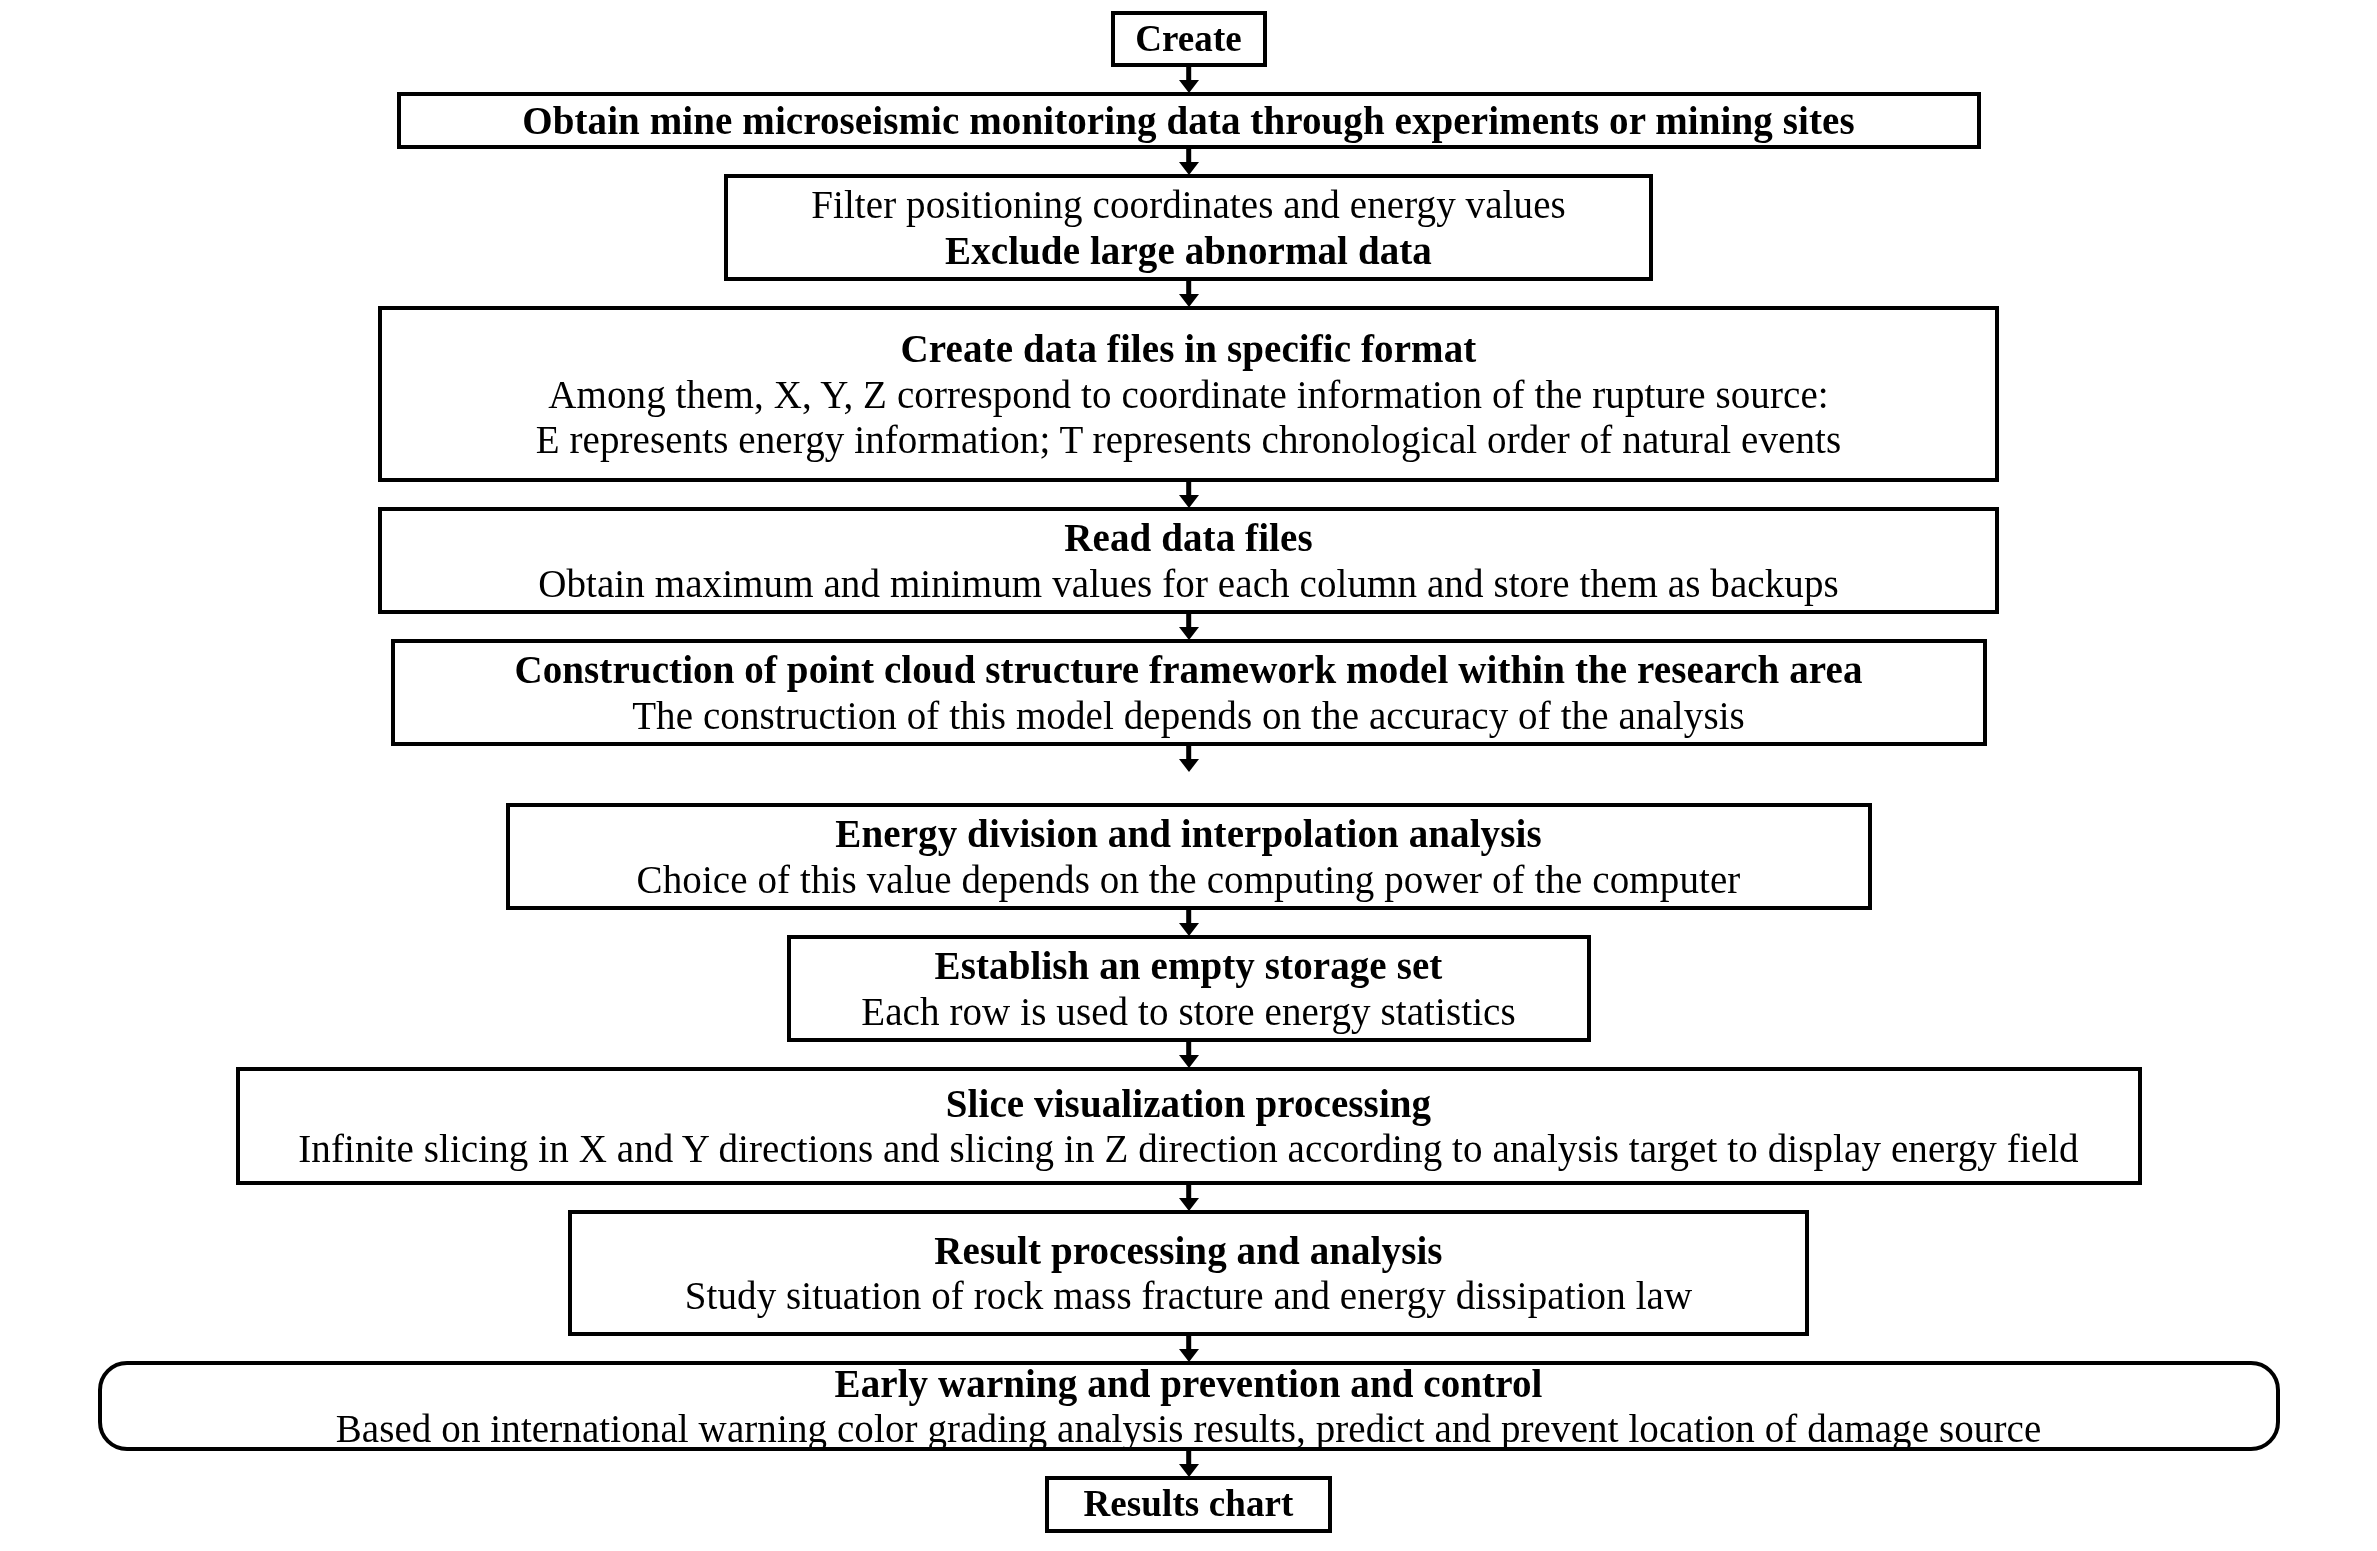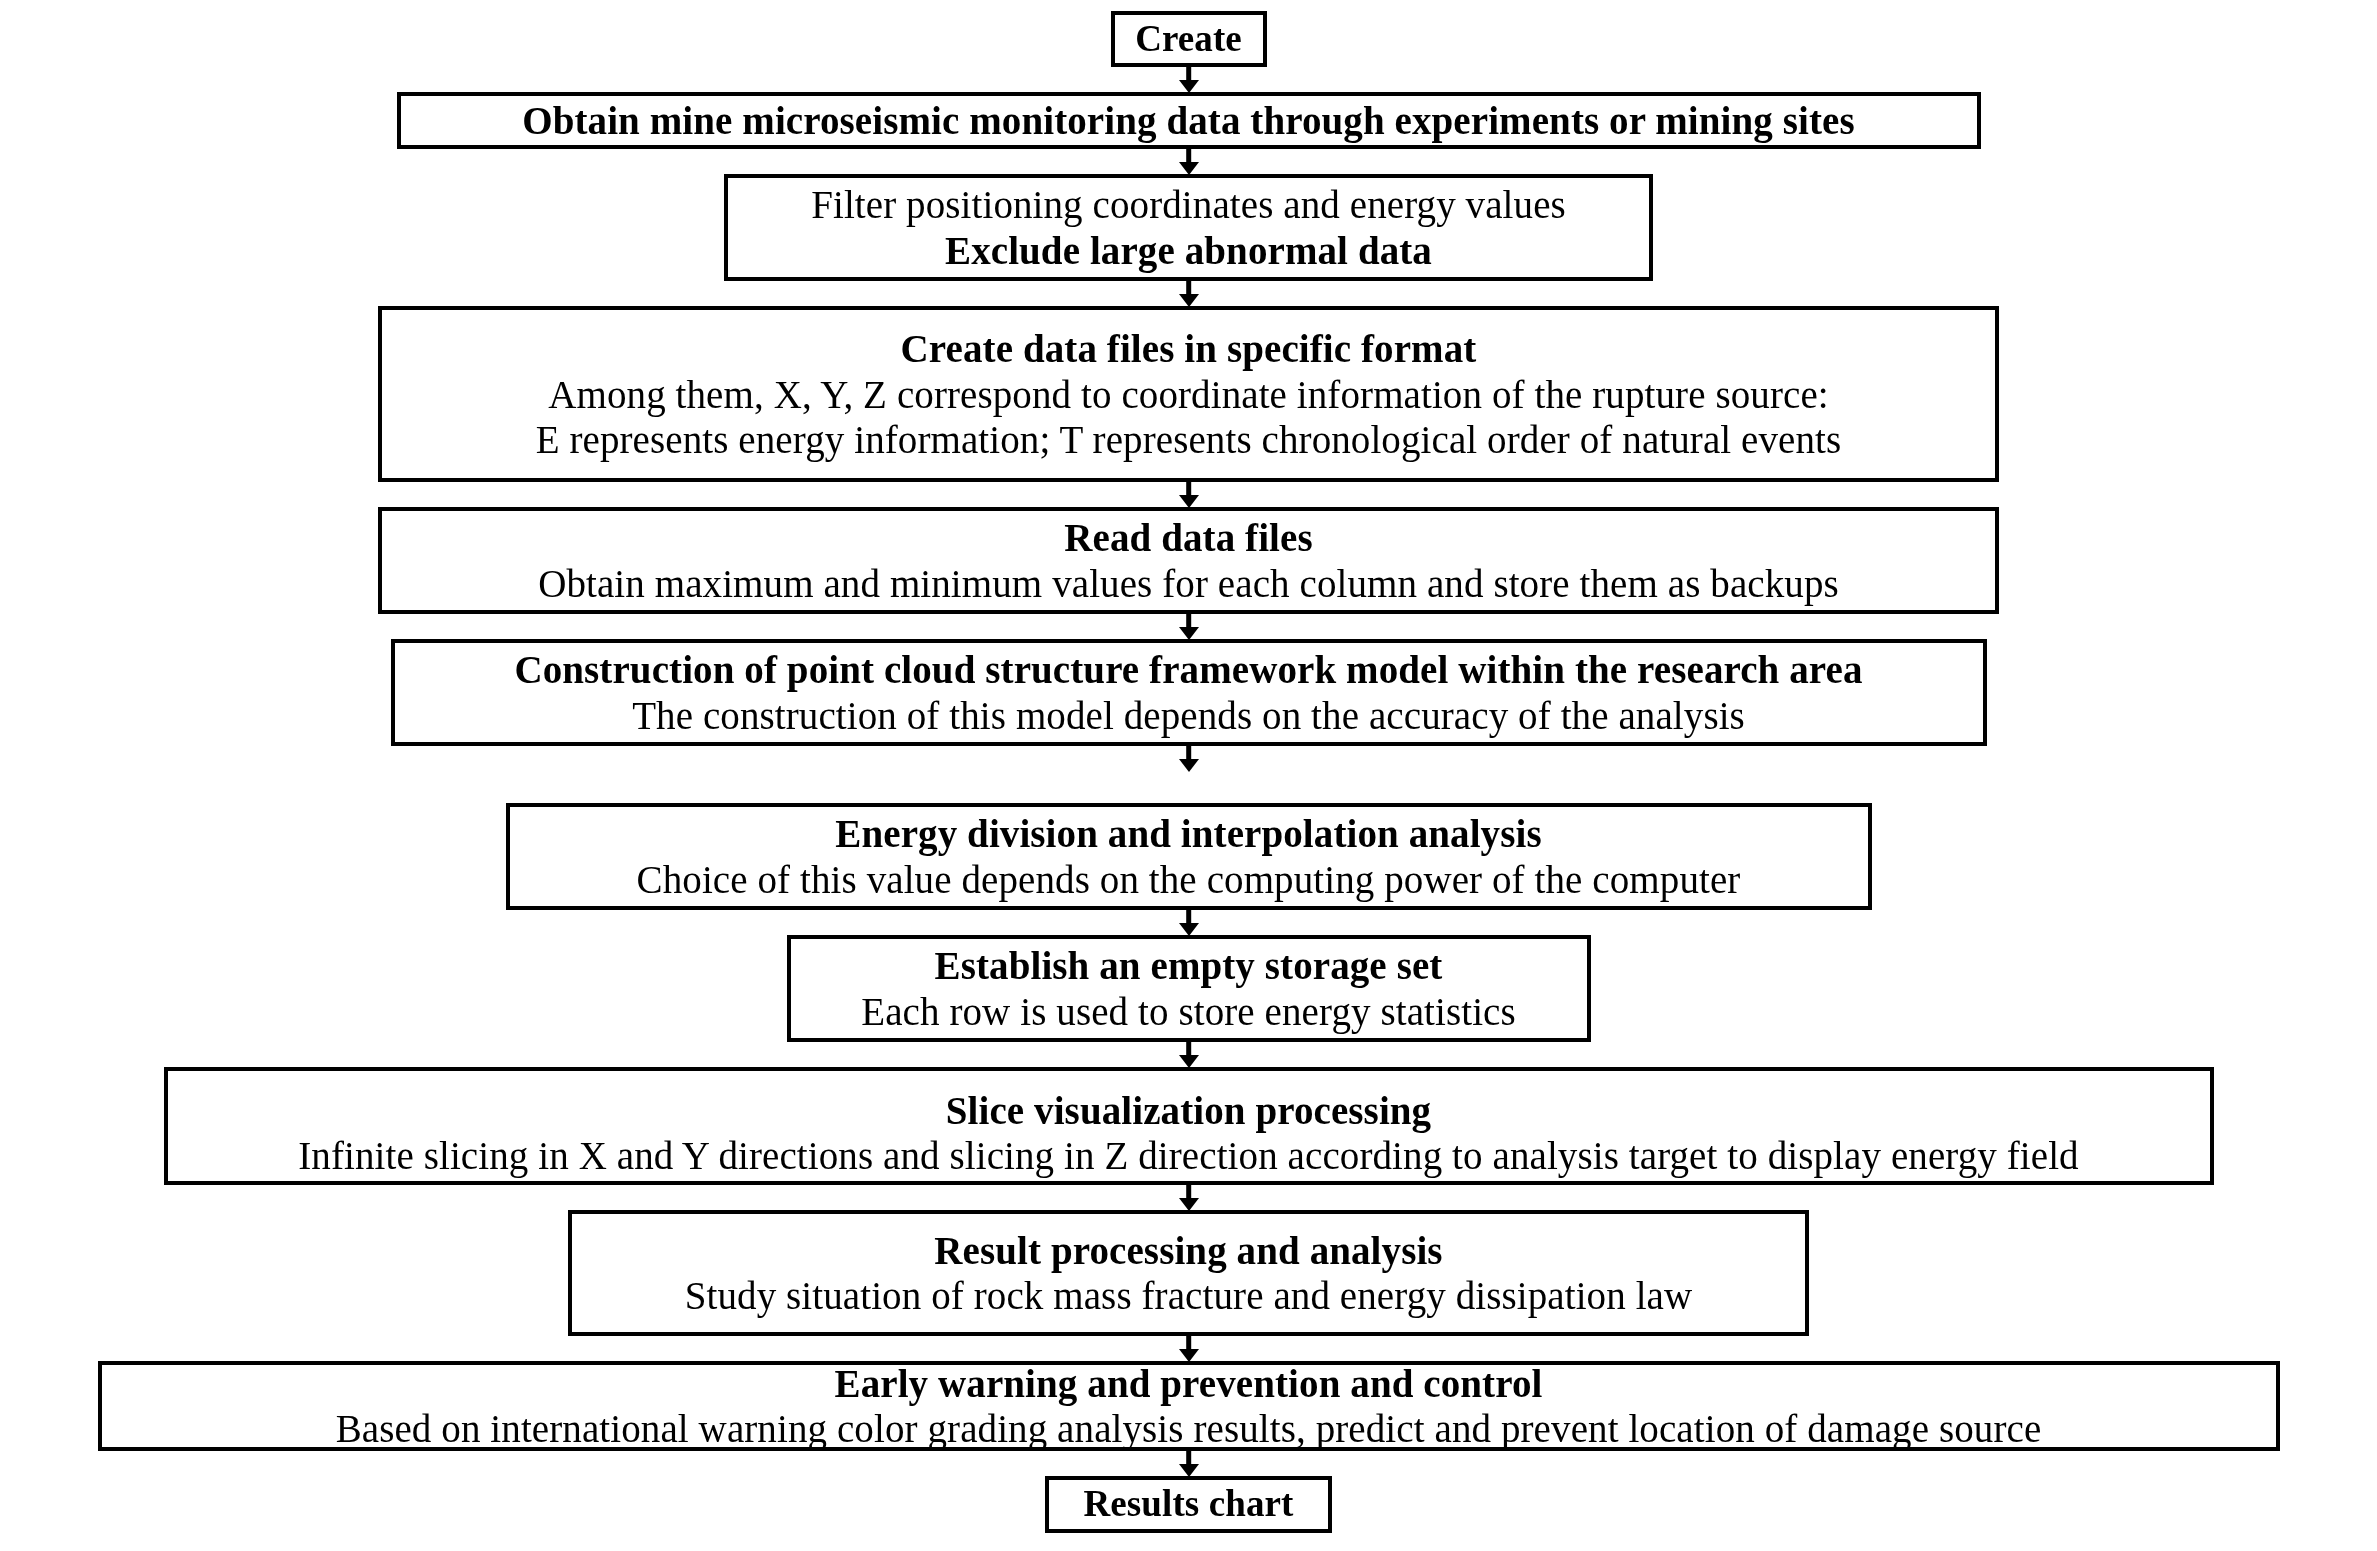--- a/index.html
+++ b/index.html
@@ -89,23 +89,23 @@
 
   
   .n-start    { width: 156px;  height: 56px;  }
   .n-obtain   { width: 1584px; height: 57px;  }
   .n-exclude  { width: 929px; height: 107px; }
   .n-create   { width: 1621px; height: 176px; }
   .n-read     { width: 1621px; height: 107px; }
   .n-construct{ width: 1596px; height: 107px; }
   .n-energy   { width: 1366px; height: 107px; margin-top: 32px; }
   .n-establish{ width: 804px; height: 107px; justify-content: center; }
-  .n-slice    { width: 2050px; height: 118px; justify-content: flex-end; }
+  .n-slice    { width: 1906px; height: 118px; }
   .n-result   { width: 1241px; height: 126px; }
-  .n-early    { width: 2182px; height: 90px; }
+  .n-early    { width: 2182px; height: 90px; border-radius: 29px; }
   .n-results  { width: 287px;  height: 57px;  }
 
   #flowchart { padding-top: 11.2px; }
 </style>
 </head>
 <body>
 
 <div id="flowchart">
 
   <div class="node n-start terminal">

